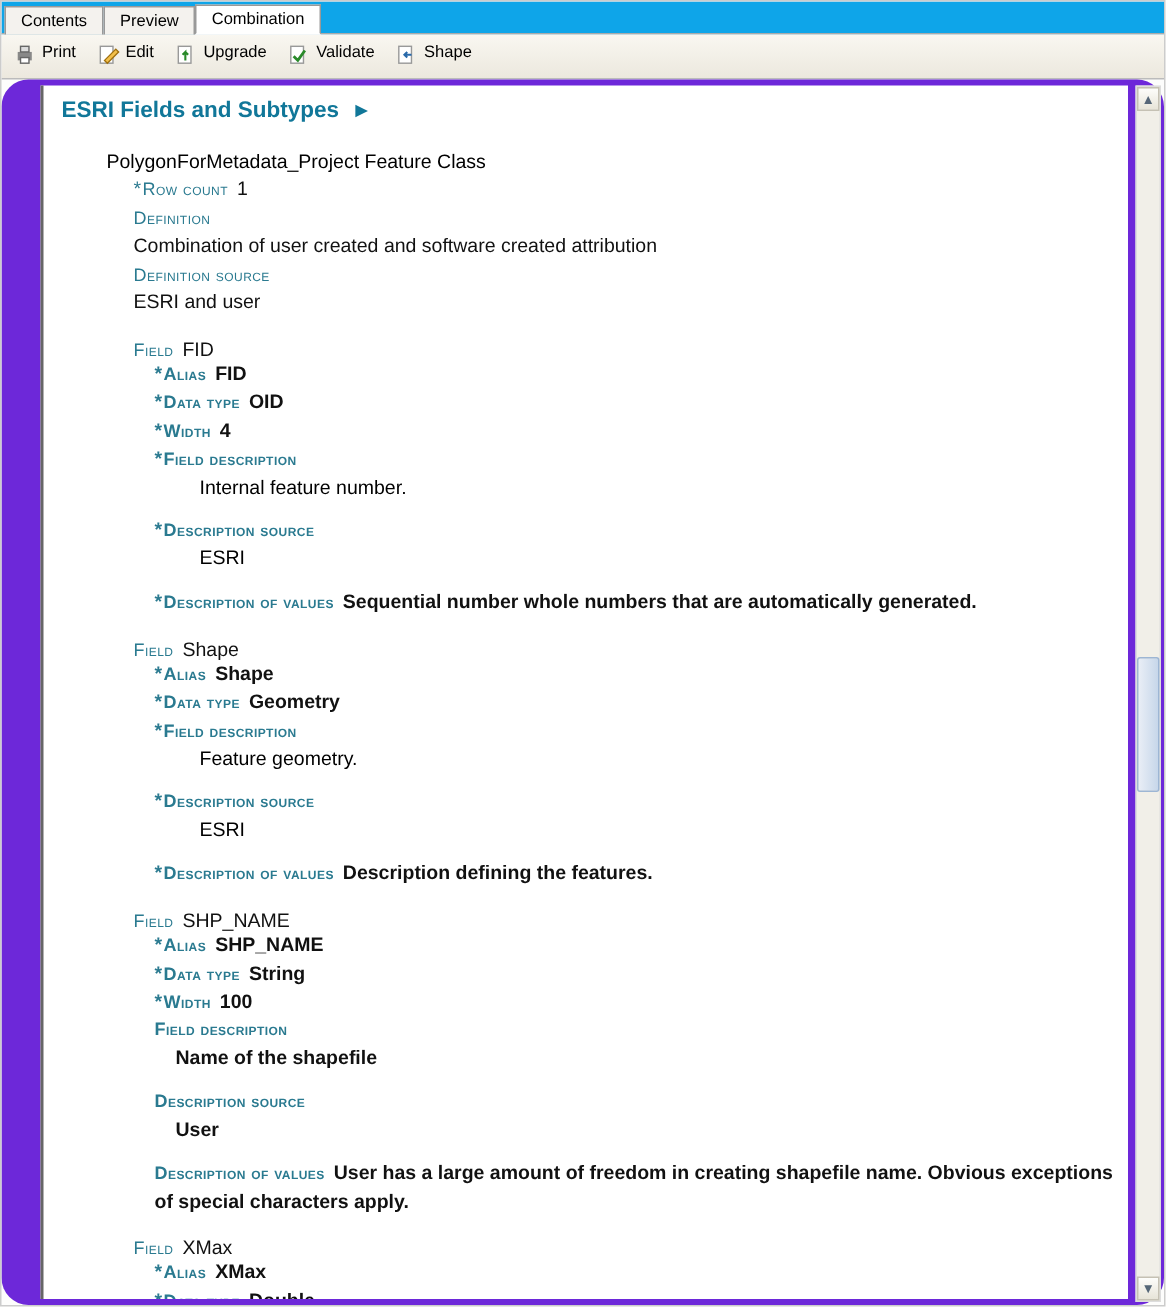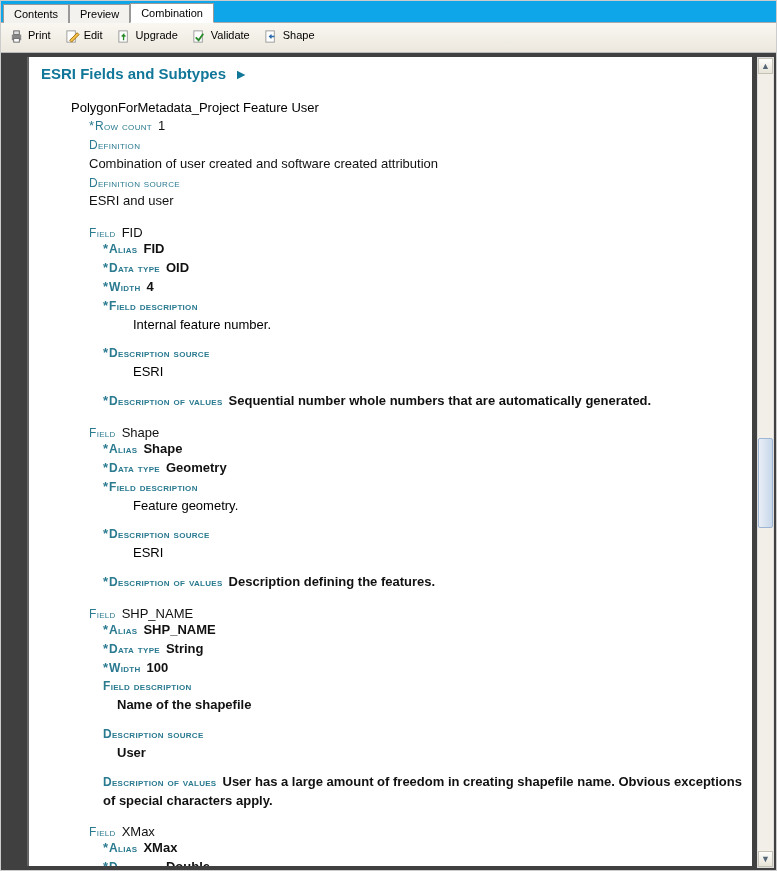--- a/index.html
+++ b/index.html
@@ -49,21 +49,22 @@
     display: flex;
     align-items: flex-start;
     gap: 4px;
     font-size: 11px;
     cursor: pointer;
   }
   .toolbar-btn svg { width: 15px; height: 15px; }
   .content-wrap {
     position: relative;
     height: calc(871px - 22px - 30px - 2px);
-    background: #404040;
+    background: #6d28d9;
+    border-radius: 18px;
   }
   .content {
     position: absolute;
     left: 26px;
     top: 4px;
     right: 24px;
     bottom: 4px;
     border-left: 2px solid #666;
     padding-left: 12px;
     padding-top: 8px;
@@ -177,21 +178,21 @@
 </div>
 
 <div class="content-wrap">
   <div class="content">
     <div class="section-title">
       <span>ESRI Fields and Subtypes</span>
       <span class="arrow-right">►</span>
     </div>
 
     <div class="block">
-      <div class="fc-title">PolygonForMetadata_Project Feature User</div>
+      <div class="fc-title">PolygonForMetadata_Project Feature Class</div>
       <div class="row"><span class="star">*</span><span class="attr-label">Row count</span><span class="val">1</span></div>
       <div class="row"><span class="attr-label">Definition</span></div>
       <div class="row plain">Combination of user created and software created attribution</div>
       <div class="row"><span class="attr-label">Definition source</span></div>
       <div class="row plain">ESRI and user</div>
 
       <div class="field-block">
         <div class="field-line"><span class="attr-label">Field</span><span class="val">FID</span></div>
         <div class="sub"><span class="star">*</span><span class="attr-label">Alias</span><span class="val">FID</span></div>
         <div class="sub"><span class="star">*</span><span class="attr-label">Data type</span><span class="val">OID</span></div>

